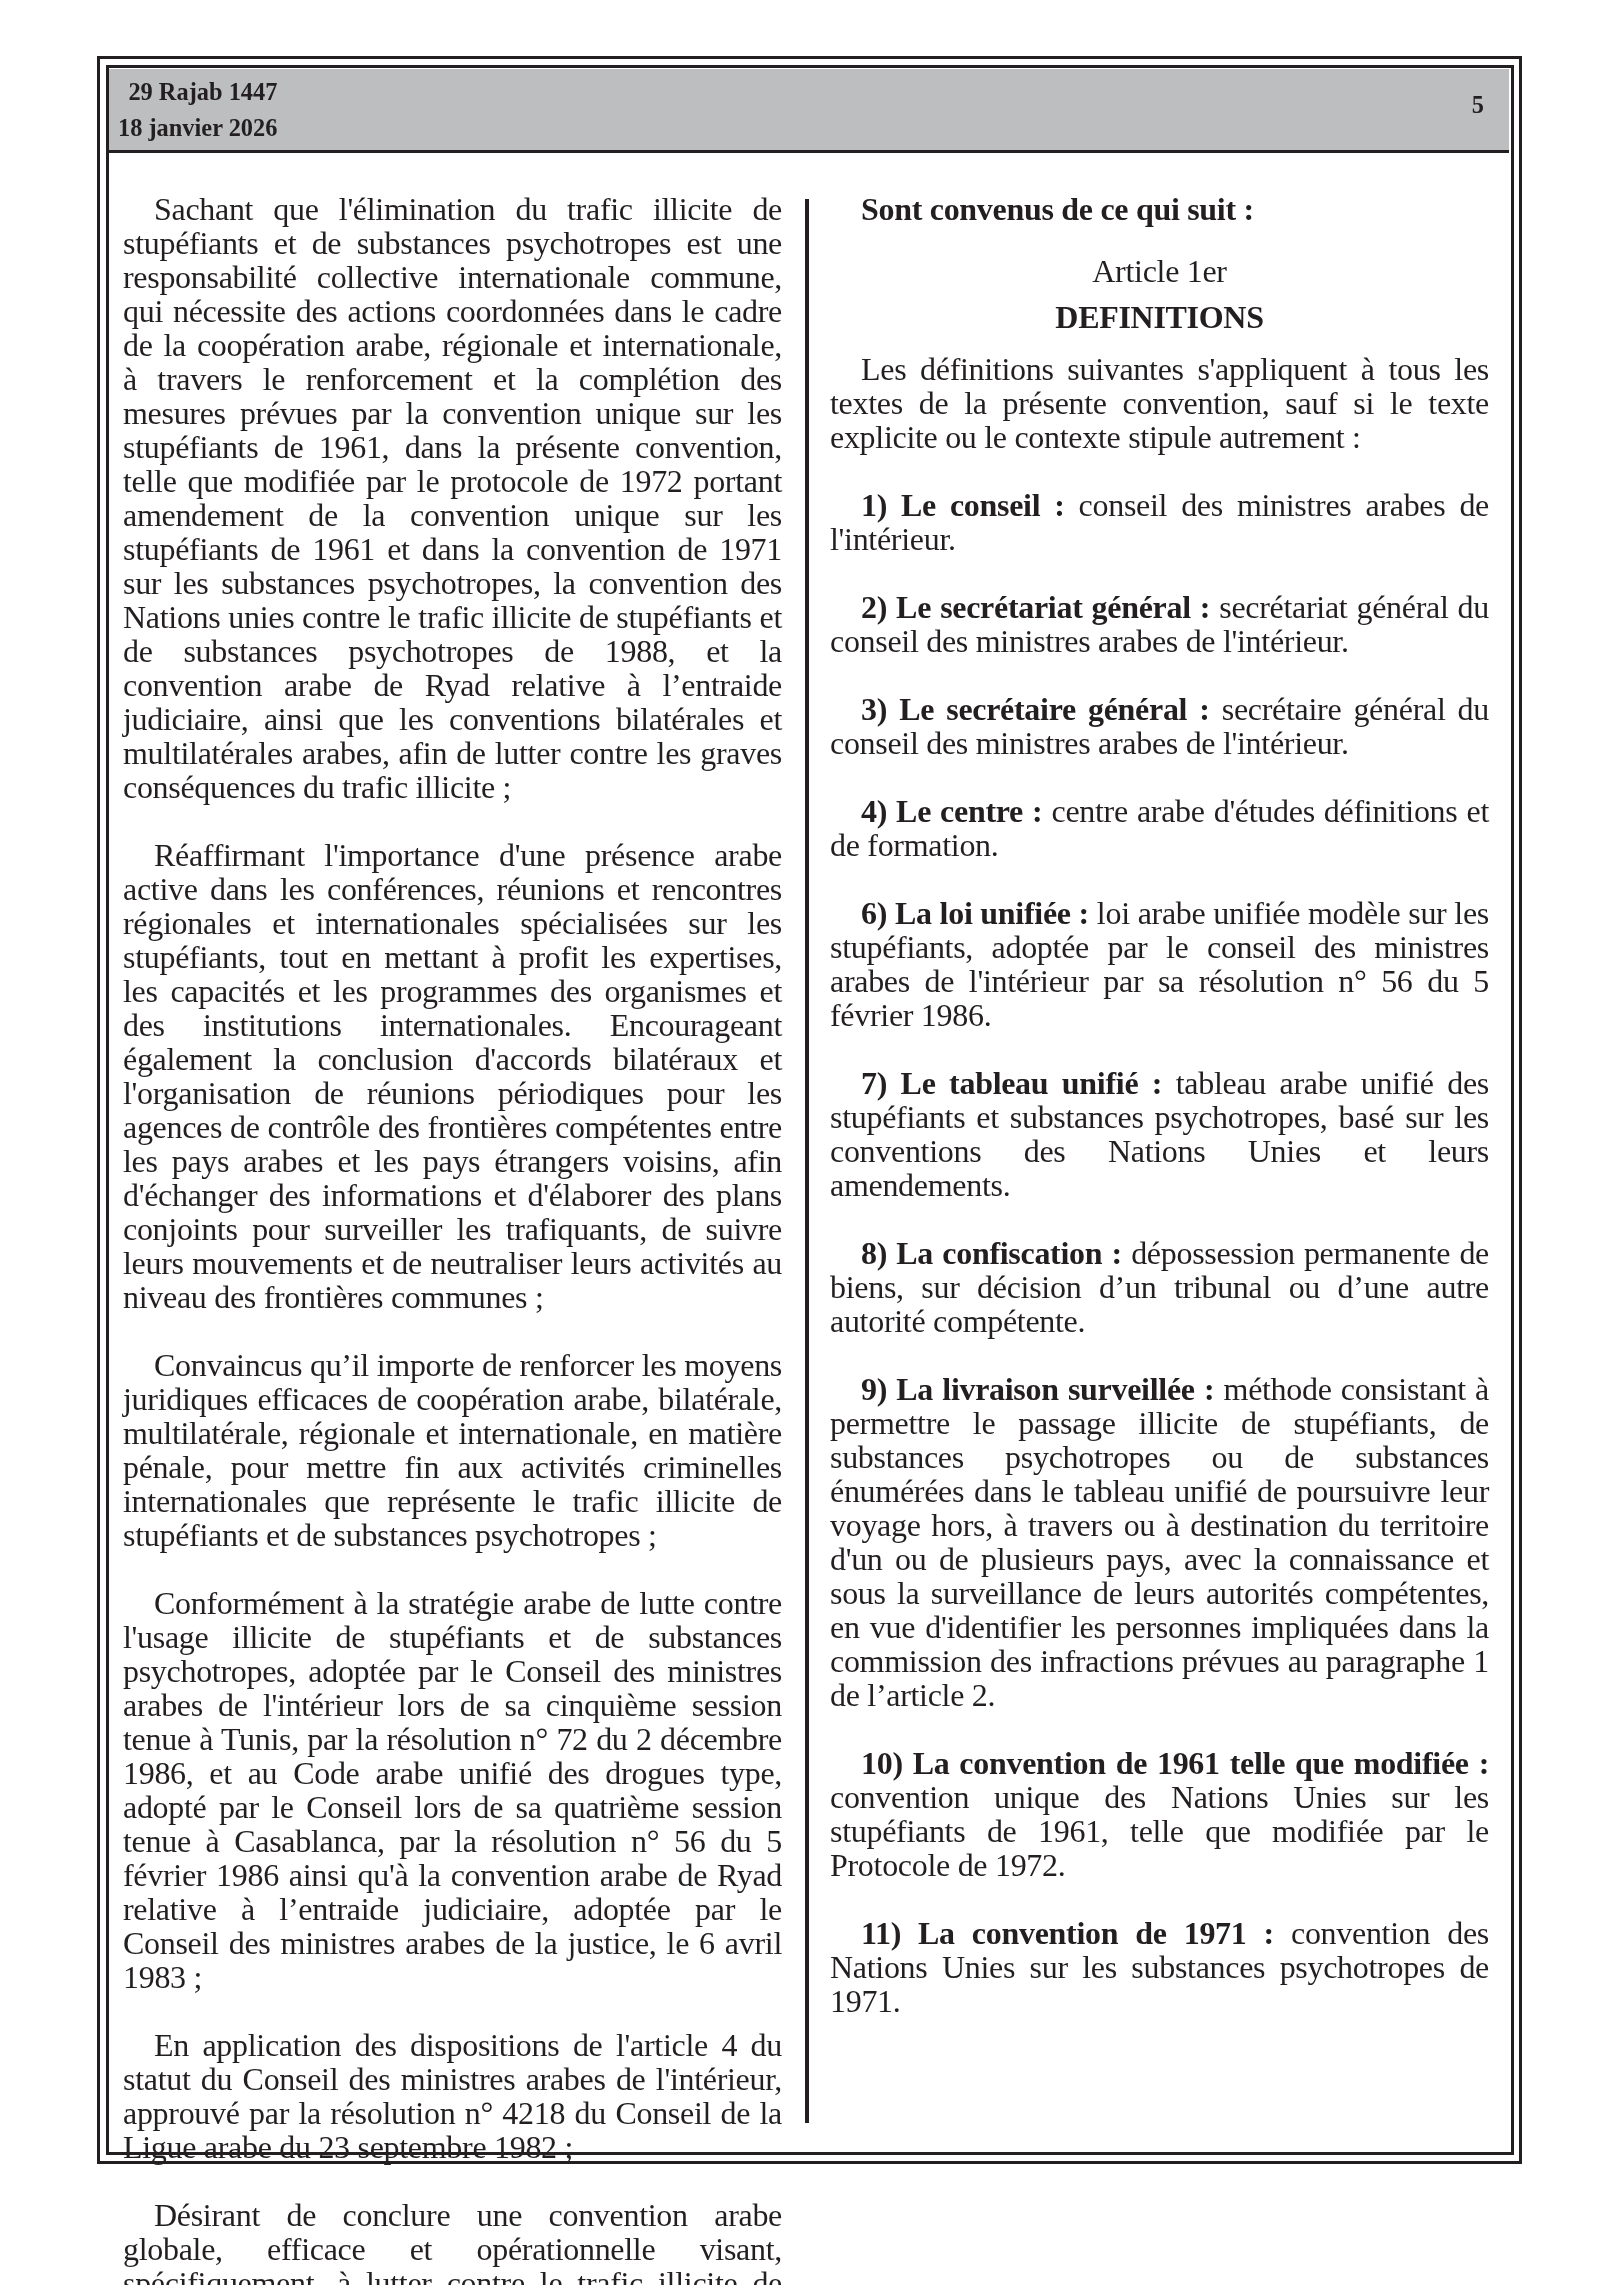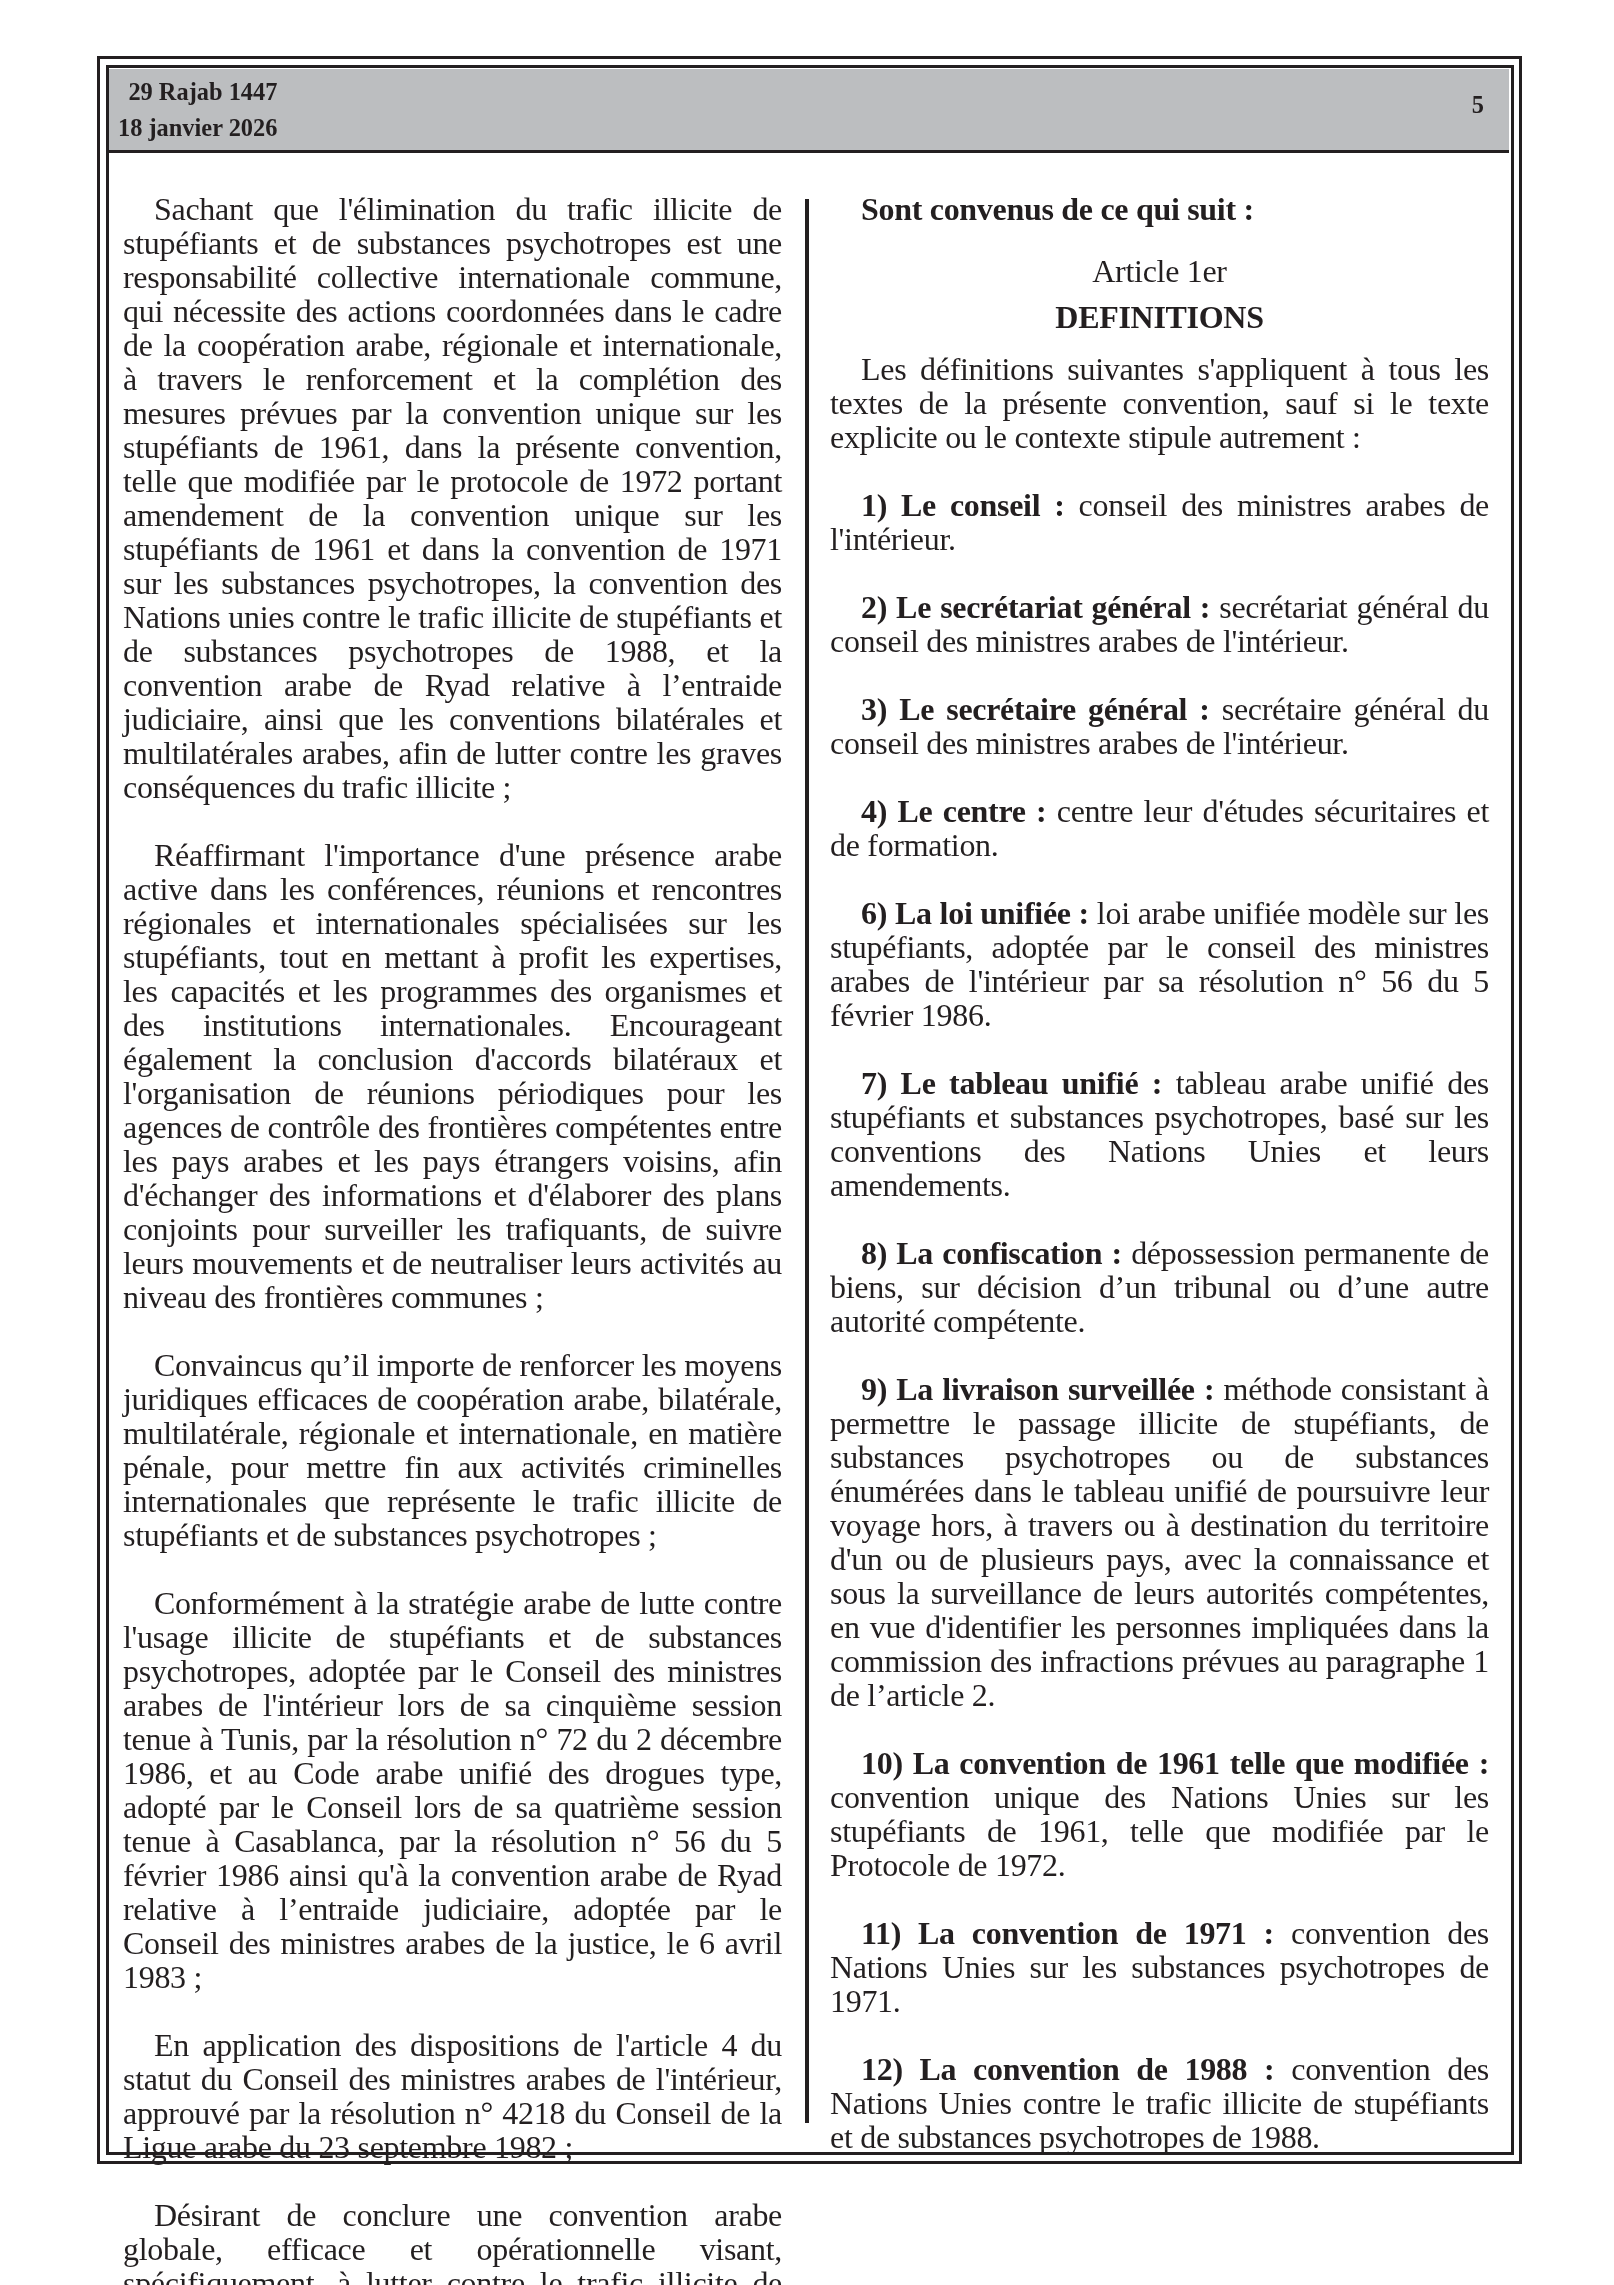--- a/index.html
+++ b/index.html
@@ -52,22 +52,21 @@
 
 <div class="col col-right">
   <p class="bold" style="margin-bottom:28px">Sont convenus de ce qui suit :</p>
   <p class="center" style="margin-bottom:12px">Article 1er</p>
   <p class="center bold" style="margin-bottom:18px">DEFINITIONS</p>
   <p>Les définitions suivantes s'appliquent à tous les textes de la présente convention, sauf si le texte explicite ou le contexte stipule autrement :</p>
 
   <p><span class="bold">1)  Le conseil :</span><span> conseil des ministres arabes de l'intérieur.</span></p>
   <p><span class="bold">2) Le secrétariat général :</span><span> secrétariat général du conseil des ministres arabes de l'intérieur.</span></p>
   <p><span class="bold">3) Le secrétaire général :</span><span> secrétaire général du conseil des ministres arabes de l'intérieur.</span></p>
-  <p><span class="bold">4) Le centre :</span><span> centre leur d'études sécuritaires et de formation.</span></p>
+  <p><span class="bold">4) Le centre :</span><span> centre arabe d'études définitions et de formation.</span></p>
   <p><span class="bold">6) La loi unifiée :</span><span> loi arabe unifiée modèle sur les stupéfiants, adoptée par le conseil des ministres arabes de l'intérieur par sa résolution n° 56 du 5 février 1986.</span></p>
   <p><span class="bold">7) Le tableau unifié :</span><span> tableau arabe unifié des stupéfiants et substances psychotropes, basé sur les conventions des Nations Unies et leurs amendements.</span></p>
   <p><span class="bold">8) La confiscation :</span><span> dépossession permanente de biens, sur décision d’un tribunal ou d’une autre autorité compétente.</span></p>
   <p><span class="bold">9) La livraison surveillée :</span><span> méthode consistant à permettre le passage illicite de stupéfiants, de substances psychotropes ou de substances énumérées dans le tableau unifié de poursuivre leur voyage hors, à travers ou à destination du territoire d'un ou de plusieurs pays, avec la connaissance et sous la surveillance de leurs autorités compétentes, en vue d'identifier les personnes impliquées dans la commission des infractions prévues au paragraphe 1 de l’article 2.</span></p>
   <p><span class="bold">10) La convention de 1961 telle que modifiée :</span><span> convention unique des Nations Unies sur les stupéfiants de 1961, telle que modifiée par le Protocole de 1972.</span></p>
   <p><span class="bold">11) La convention de 1971 :</span><span> convention des Nations Unies sur les substances psychotropes de 1971.</span></p>
-  <p><span class="bold">12) La convention de 1988 :</span><span> convention des Nations Unies contre le trafic illicite de stupéfiants et de substances psychotropes de 1988.</span></p>
 </div>
 
 
 </body></html>

